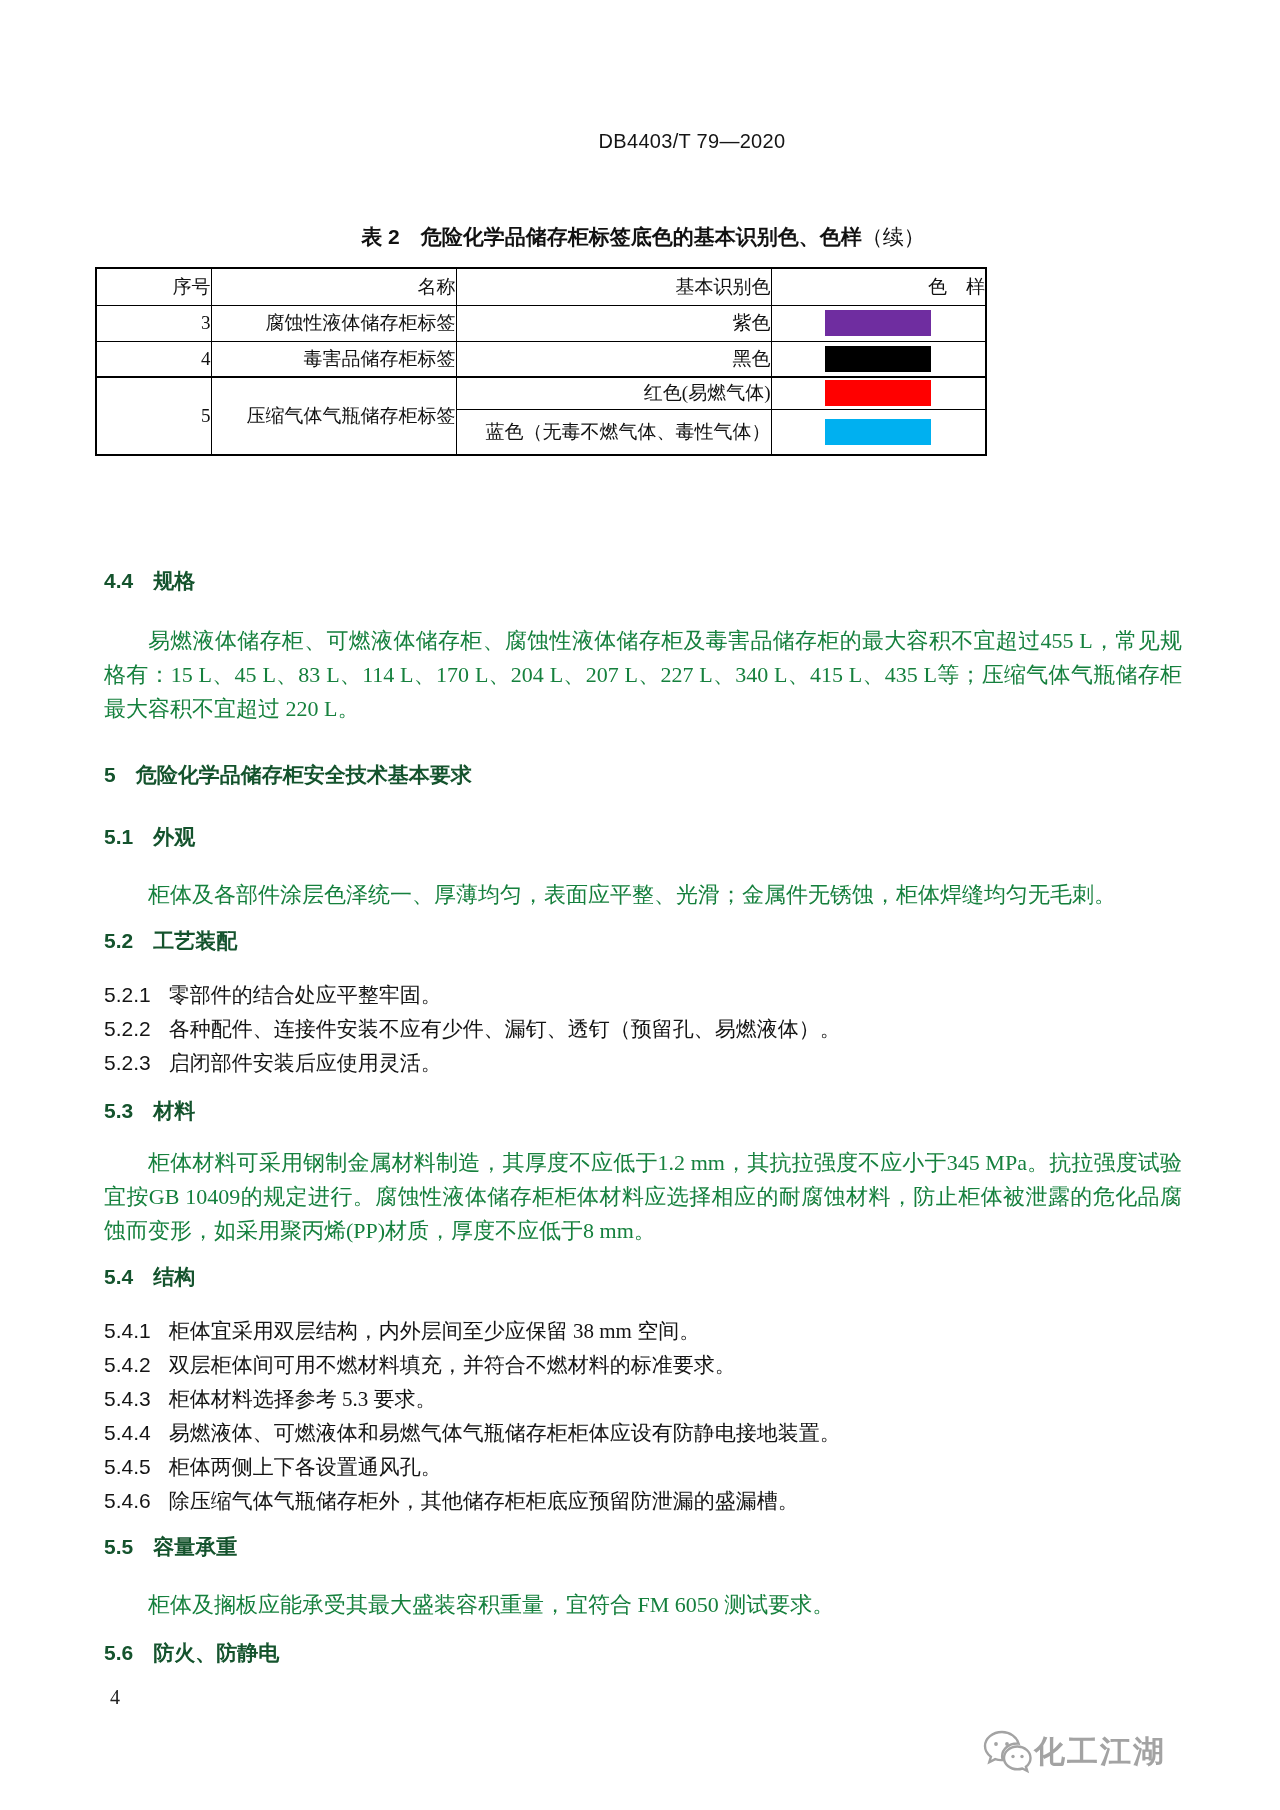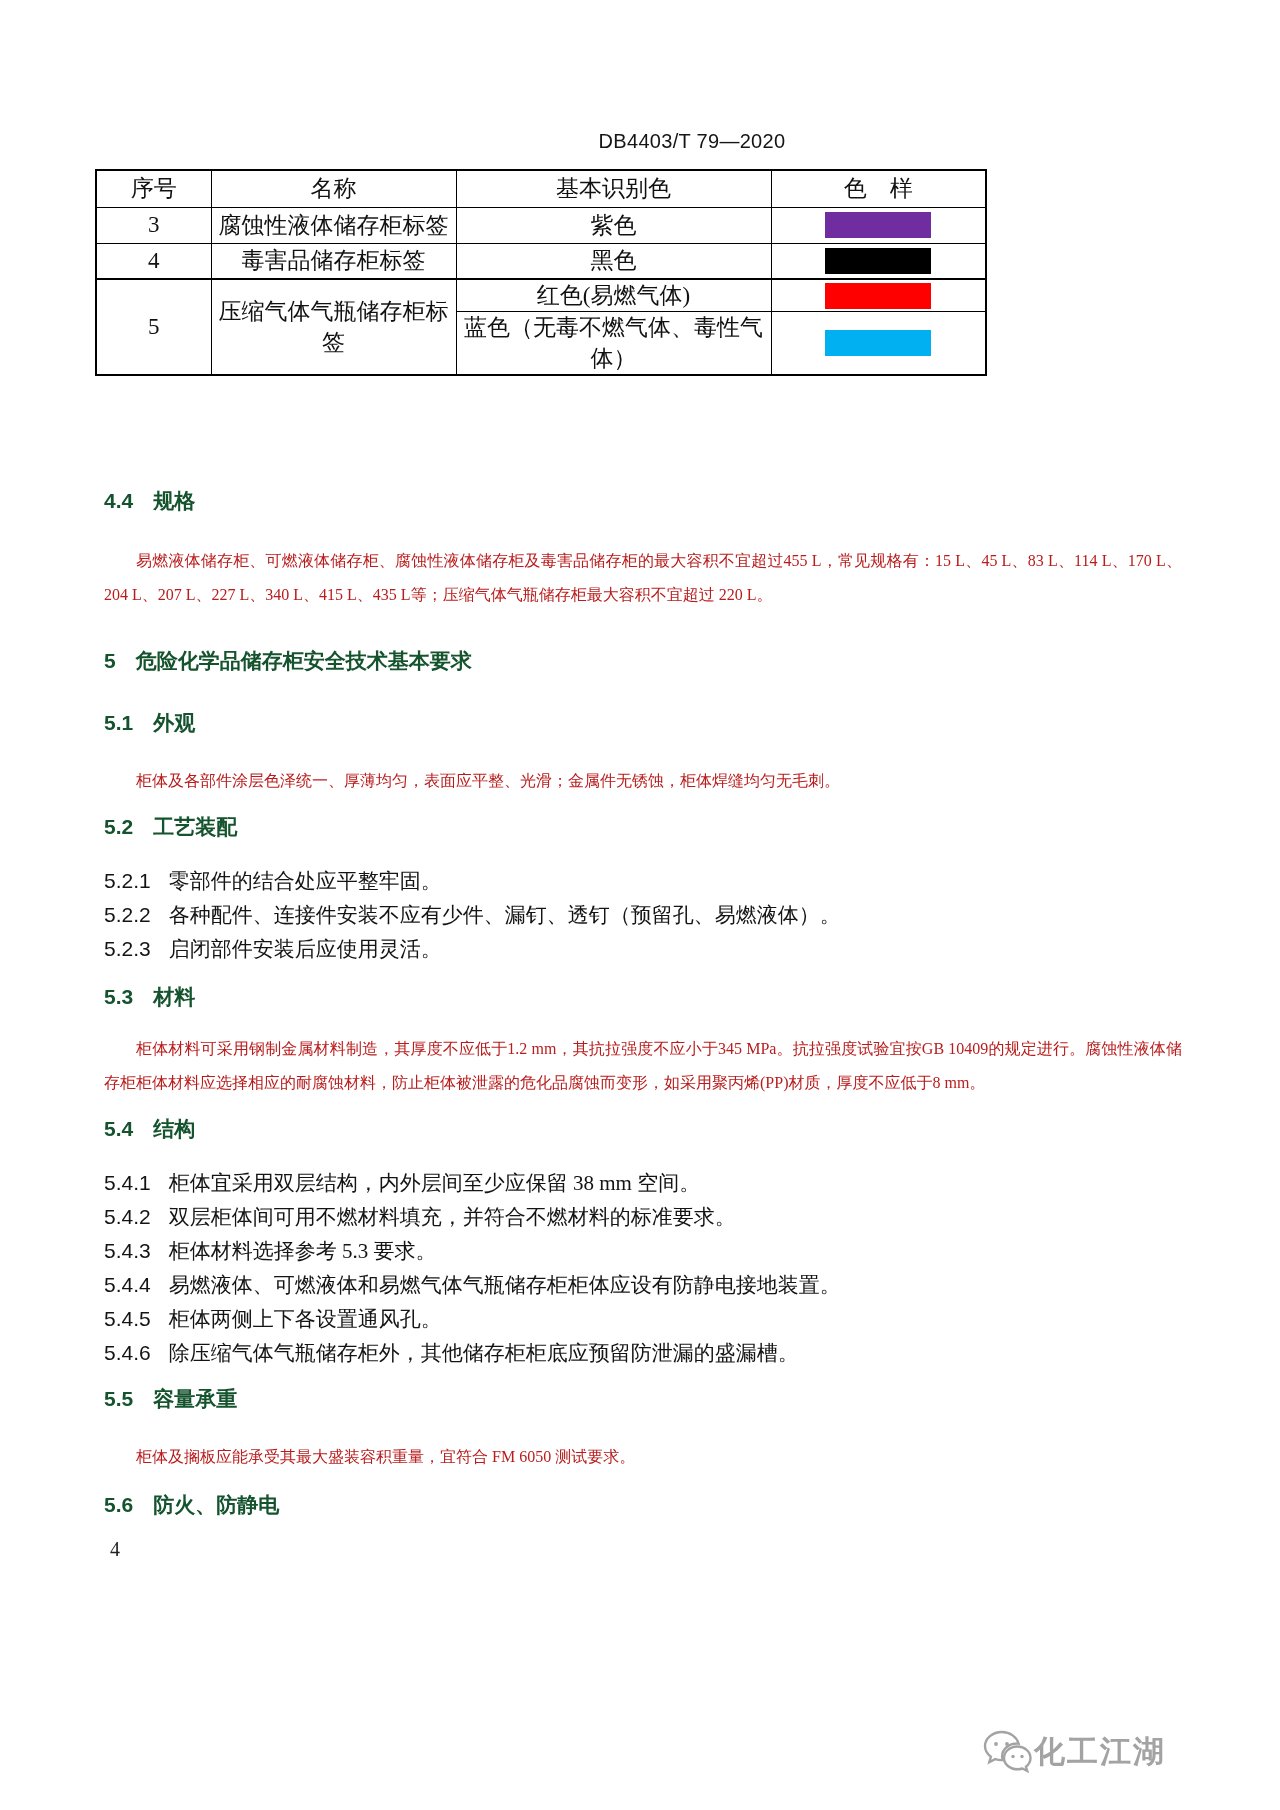--- a/index.html
+++ b/index.html
@@ -22,39 +22,39 @@
     font-weight:bold; font-size:21px; color:#111;
   }
   .table-title .suffix { font-family:"Liberation Serif", serif; font-weight:normal; }
 
   table.color-table {
     border-collapse:collapse; table-layout:fixed;
     width:890px; margin-top:16px; margin-left:-9px;
     border:2px solid #000;
   }
   .color-table th, .color-table td {
-    border:1px solid #000; text-align:center; vertical-align:middle;
-    font-size:23px; font-weight:normal; padding:0; color:#111;
+    border:1px solid #000; text-align:right; vertical-align:middle;
+    font-size:19px; font-weight:normal; padding:0; color:#111;
   }
   .color-table thead tr { height:37px; }
   .row-h36 { height:36px; }
   .row-h32 { height:32px; }
   .row-h30 { height:46px; }
   tr.thick-top td { border-top:2px solid #000; }
   .swatch { width:106px; height:26px; margin:0 auto; }
 
   .sec-h {
     font-family:"Liberation Sans", sans-serif; font-weight:bold;
     font-size:21px; color:#14532d; line-height:26px;
   }
   .sec-h .num { margin-right:20px; }
 
   .para {
-    font-size:16px; line-height:34px; text-align:justify;
-    text-indent:2em; color:#b91c1c;
+    font-size:22px; line-height:34px; text-align:justify;
+    text-indent:2em; color:#15803d;
   }
   .clause { font-size:21px; line-height:34px; color:#141414; }
   .clause .cnum { font-family:"Liberation Sans", sans-serif; margin-right:18px; }
 
   .mt-table-gap { margin-top:112px; }
   .mt-30 { margin-top:30px; }
   .mt-36 { margin-top:36px; }
   .mt-28 { margin-top:28px; }
   .mt-24 { margin-top:24px; }
   .mt-22 { margin-top:22px; }
@@ -73,20 +73,23 @@
   }
   .wechat-icon svg { display:block; }
 </style>
 </head>
 <body>
 
 <div class="doc-code">DB4403/T 79—2020</div>
 
 <div class="content">
 
+  <div class="table-title">
+    <span>表 2　危险化学品储存柜标签底色的基本识别色、色样</span><span class="suffix">（续）</span>
+  </div>
 
   <table class="color-table">
     <colgroup>
       <col style="width:115px">
         <col style="width:245px">
         <col style="width:315px">
         <col style="width:215px">
     </colgroup>
     <thead>
       <tr>

